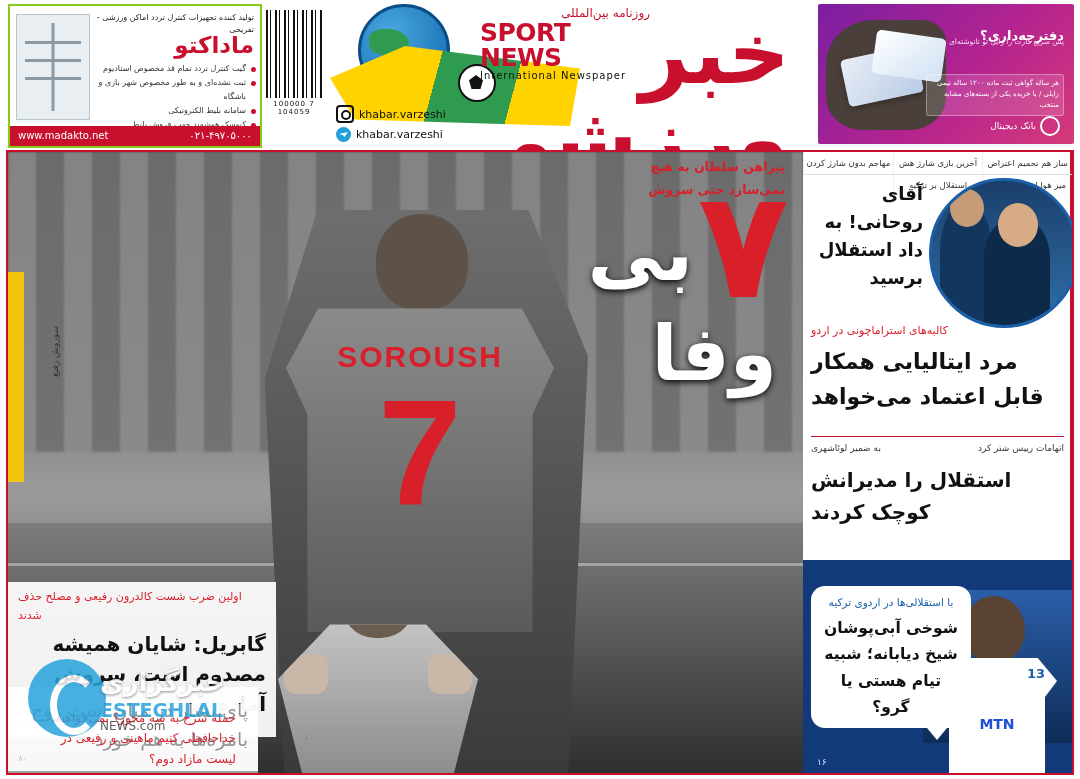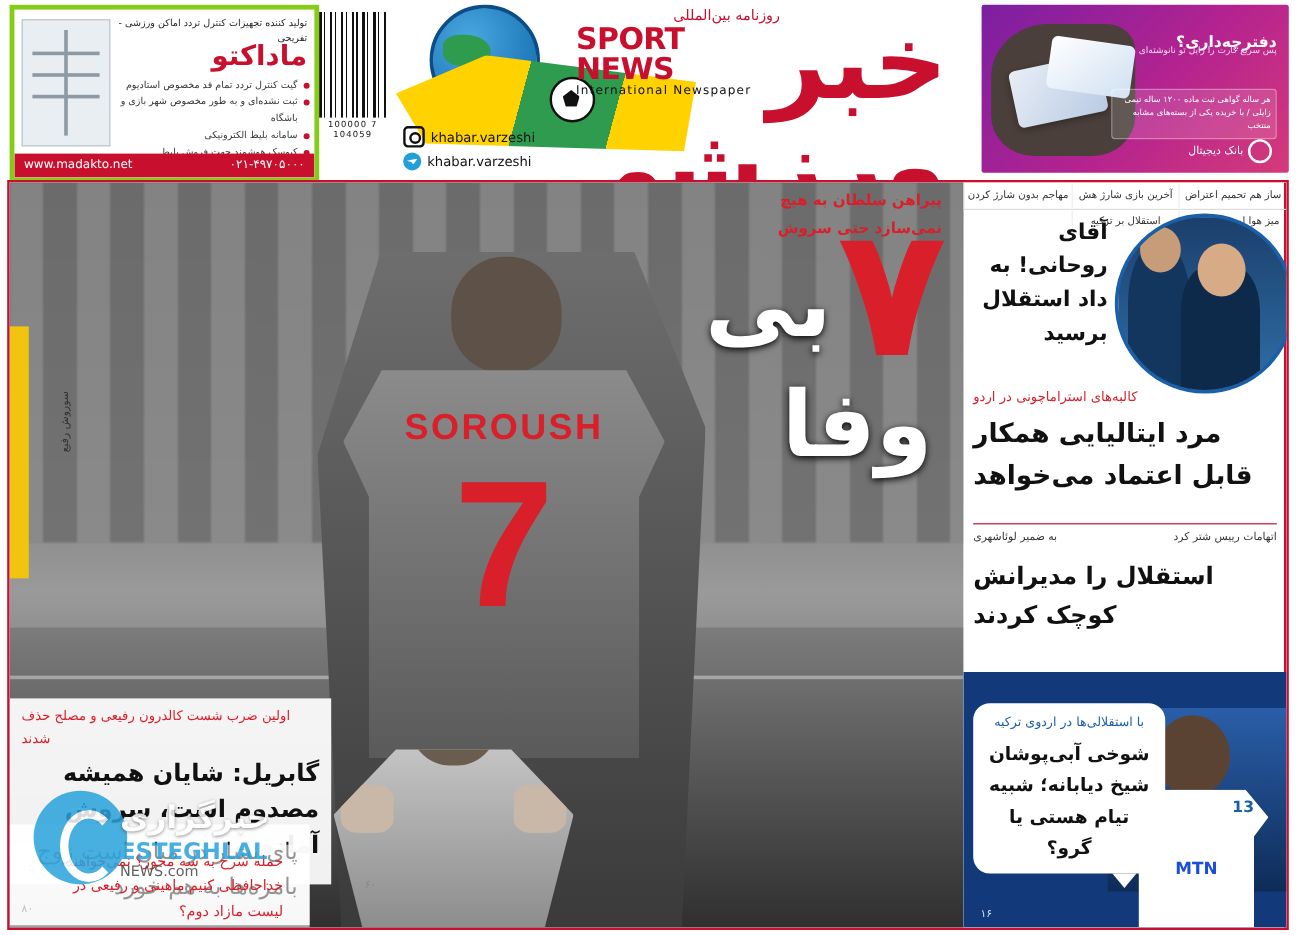--- a/index.html
+++ b/index.html
@@ -1,21 +1,21 @@
 <!DOCTYPE html>
 <html lang="fa" dir="rtl"><head>
 <meta charset="utf-8">
 <style>
   html,body{margin:0;padding:0;background:#ffffff;}
   body{width:1080px;height:779px;font-family:"DejaVu Sans","Liberation Sans",sans-serif;overflow:hidden;}
   .page{position:relative;width:1080px;height:779px;background:#fff;}
 
   
   .masthead{position:absolute;left:0;top:0;width:1080px;height:148px;background:#fff;}
-  .ad-left{position:absolute;left:8px;top:4px;width:250px;height:140px;border:4px solid #84cc16;background:#fff;overflow:hidden;}
+  .ad-left{position:absolute;left:8px;top:4px;width:250px;height:140px;border:2px solid #84cc16;background:#fff;overflow:hidden;}
   .ad-left .turnstile{position:absolute;left:6px;top:8px;width:72px;height:104px;background:#e9eef2;border:1px solid #b9c4cc;}
   .ad-left .turnstile:before{content:"";position:absolute;left:50%;top:8px;width:3px;height:88px;background:#8d9aa4;transform:translateX(-50%);}
   .ad-left .turnstile:after{content:"";position:absolute;left:8px;top:26px;width:56px;height:3px;background:#8d9aa4;box-shadow:0 18px 0 #8d9aa4,0 36px 0 #8d9aa4;}
   .ad-left .brand{position:absolute;right:6px;top:26px;width:160px;text-align:right;color:#c8102e;font-size:23px;font-weight:bold;}
   .ad-left .tagline{position:absolute;right:6px;top:6px;width:166px;text-align:right;color:#222;font-size:8px;line-height:1.45;}
   .ad-left ul{position:absolute;right:4px;top:56px;width:168px;margin:0;padding:0;list-style:none;text-align:right;}
   .ad-left ul li{font-size:8px;color:#333;line-height:1.75;padding-right:10px;position:relative;}
   .ad-left ul li:before{content:"";position:absolute;right:0;top:5px;width:5px;height:5px;background:#c8102e;border-radius:50%;}
   .ad-left .site{position:absolute;left:0;bottom:0;width:100%;height:20px;background:#c8102e;color:#fff;font-size:10px;line-height:20px;}
   .ad-left .site .url{float:left;padding-left:8px;}

